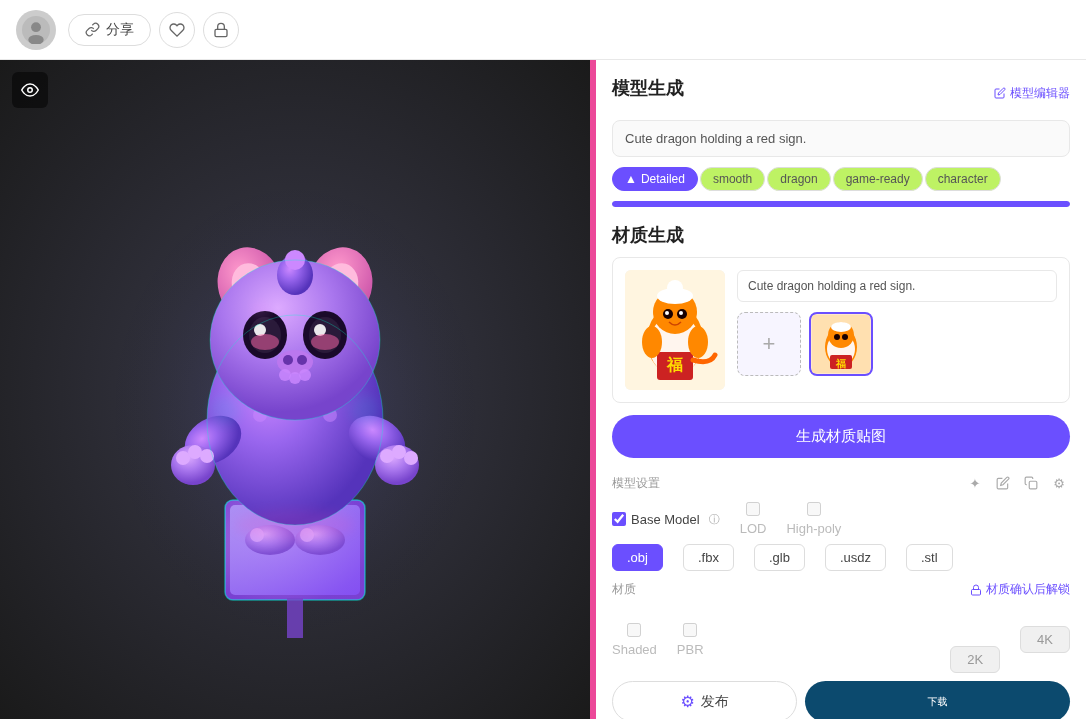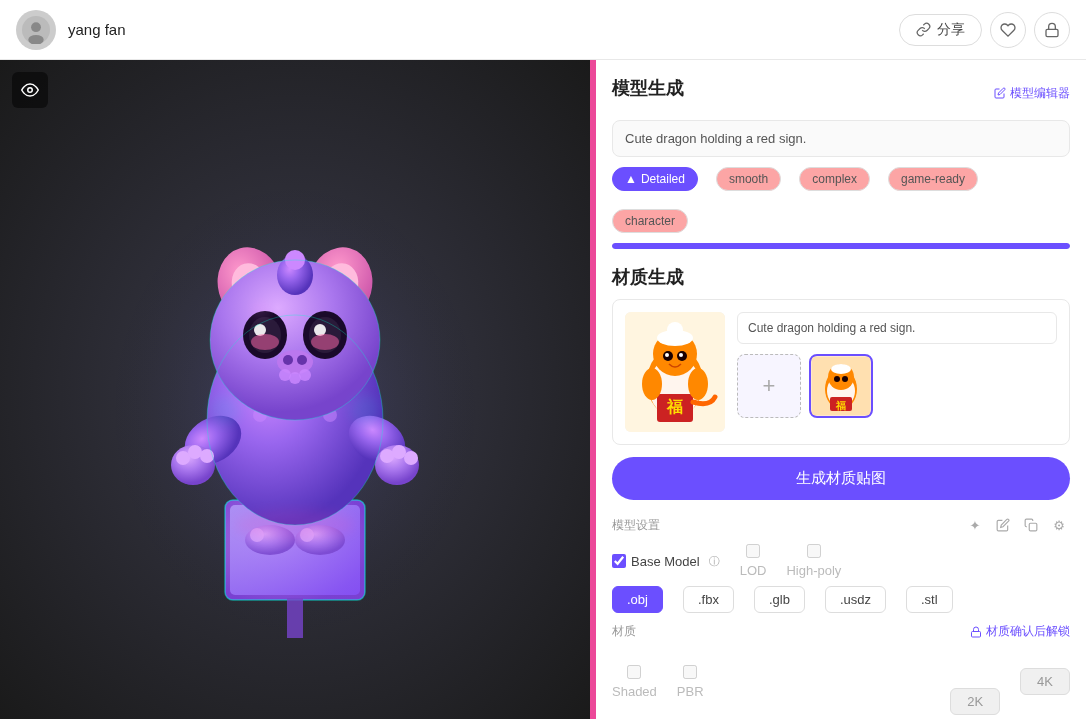--- a/index.html
+++ b/index.html
@@ -136,30 +136,30 @@
       padding: 10px 12px;
       font-size: 13px;
       color: #555;
       margin-bottom: 10px;
       background: #fafafa;
     }
 
     
     .tags-row {
       display: flex;
-      gap: 18px;
+      gap: 2px;
       flex-wrap: wrap;
       margin-bottom: 10px;
     }
     .tag {
       padding: 4px 12px;
       border-radius: 16px;
       font-size: 12px;
       border: 1px solid #ddd;
-      background: #fca5a5;
+      background: #bef264;
       color: #555;
       cursor: pointer;
     }
     .tag.active {
       background: #6B4FFF;
       color: #fff;
       border-color: #6B4FFF;
     }
 
     
@@ -389,21 +389,20 @@
 <body>
 
 <div class="header">
   <div class="avatar">
     <svg viewBox="0 0 40 40" fill="none" xmlns="http://www.w3.org/2000/svg">
       <circle cx="20" cy="20" r="20" fill="#bbb"></circle>
       <circle cx="20" cy="16" r="7" fill="#888"></circle>
       <ellipse cx="20" cy="34" rx="11" ry="7" fill="#888"></ellipse>
     </svg>
   </div>
-  <span class="username">yang fan</span>
   <div class="header-actions">
     <button class="share-btn">
       <svg width="15" height="15" viewBox="0 0 24 24" fill="none" stroke="#666" stroke-width="2">
         <path d="M10 13a5 5 0 007.54.54l3-3a5 5 0 00-7.07-7.07l-1.72 1.71"></path>
         <path d="M14 11a5 5 0 00-7.54-.54l-3 3a5 5 0 007.07 7.07l1.71-1.71"></path>
       </svg>
       <span>分享</span>
     </button>
     <div class="icon-btn">
       <svg width="16" height="16" viewBox="0 0 24 24" fill="none" stroke="#666" stroke-width="2">
@@ -578,21 +577,21 @@
     <div class="prompt-box">
       <span>Cute dragon holding a red sign.</span>
     </div>
 
     <div class="tags-row">
 
       <span class="tag active">
         <span style="margin-right:4px">▲</span><span>Detailed</span>
       </span>
       <span class="tag">smooth</span>
-      <span class="tag">complex</span>
+      <span class="tag">dragon</span>
       <span class="tag">game-ready</span>
       <span class="tag">character</span>
     </div>
 
     <div class="progress-bar-wrap">
       <div class="progress-bar-fill" style="width: 100%"></div>
     </div>
 
     
     <div class="section-title">材质生成</div>

